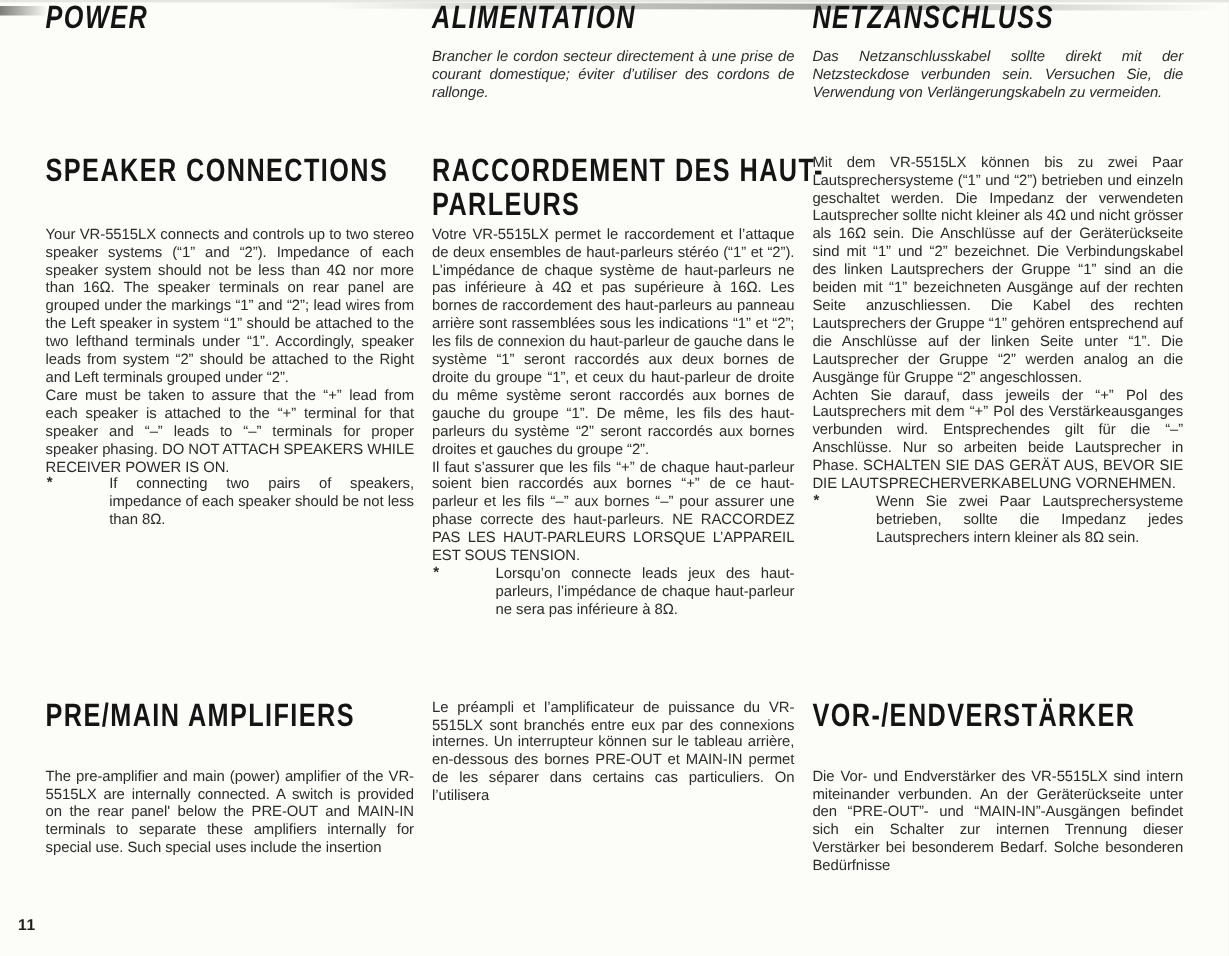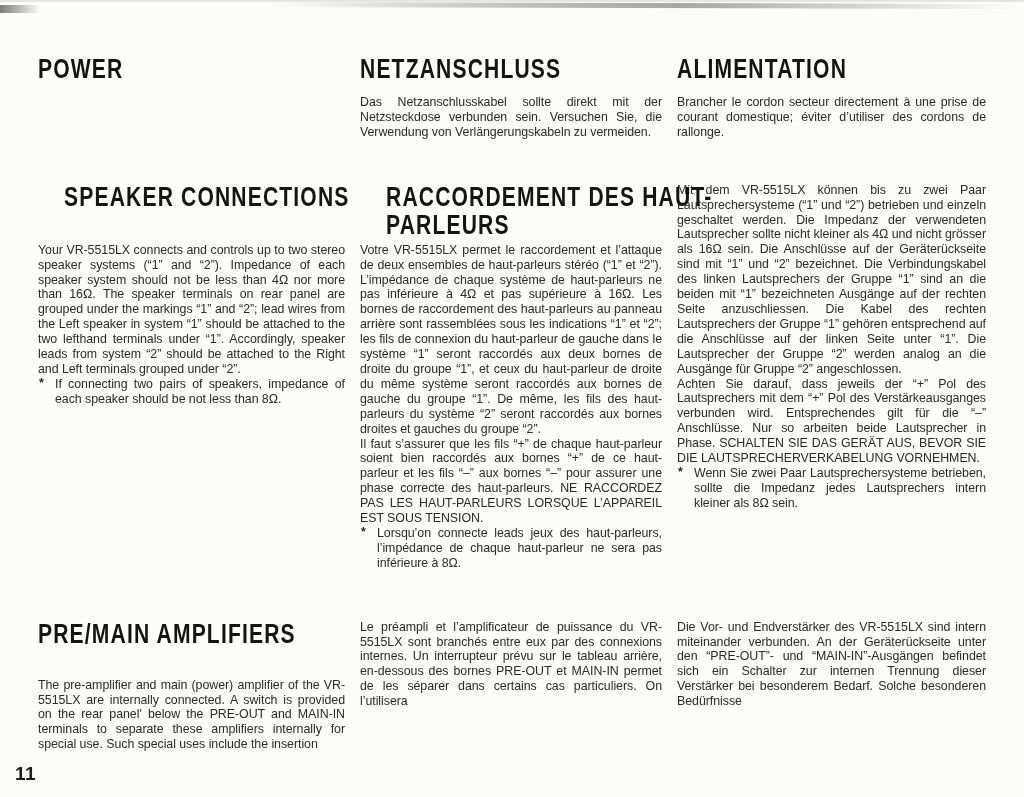--- a/index.html
+++ b/index.html
@@ -31,26 +31,26 @@
     position:absolute;top:5px;left:0;width:40px;height:8px;
     background:linear-gradient(90deg,rgba(70,70,66,.7),rgba(70,70,66,0));
     border-radius:0 4px 4px 0;
   }
   .sec{
     display:grid;
     grid-template-columns:307px 302px 309px;
     column-gap:15px;
     margin-left:38px;
   }
-  .sec-power{margin-top:55px;}
+  .sec-power{font-style:italic;}
   .sec-speaker{margin-top:43px;}
-  .sec-amp{margin-top:49px;}
+  .sec-amp{margin-top:66px;}
   .hwrap{overflow:visible;}
   .sec-power .hwrap{height:40px;}
-  .sec-speaker .hwrap{height:60px;margin-left:26px;}
+  .sec-speaker .hwrap{height:60px;}
   .sec-amp .hwrap{height:58px;}
   .heading{
     display:inline-block;
     margin:0;
     font-size:27px;
     line-height:28px;
     font-weight:700;
     letter-spacing:1.5px;
     white-space:pre;
     color:#141414;
@@ -70,61 +70,63 @@
   }
   .fn-marker{
     position:absolute;left:1px;top:-1px;
     font-size:12.4px;line-height:14.9px;font-weight:700;
   }
   .fn-text{
     display:block;
     font-size:12.4px;line-height:14.9px;
     text-align:justify;
     letter-spacing:-0.05px;
+    margin-left:36px;
   }
   .page-number{
     position:absolute;left:15px;top:763px;
-    font-size:19px;font-weight:700;color:#1c1c1c;
+    font-size:13px;font-weight:700;color:#1c1c1c;
     letter-spacing:.5px;
   }
 </style>
 </head>
 <body>
 
 <div class="page">
 
   <div class="scan-streak"></div>
   <div class="scan-corner"></div>
 
   <section class="sec sec-power">
     <article class="col">
       <div class="hwrap">
         <h2 class="heading">POWER</h2>
       </div>
     </article>
     <article class="col">
       <div class="hwrap">
+        <h2 class="heading">ALIMENTATION</h2>
+      </div>
+      <p class="body-p">Brancher le cordon secteur directement à une prise de courant domestique; éviter d’utiliser des cordons de rallonge.</p>
+    </article>
+    <article class="col">
+      <div class="hwrap">
         <h2 class="heading">NETZANSCHLUSS</h2>
       </div>
       <p class="body-p">Das Netzanschlusskabel sollte direkt mit der Netzsteckdose verbunden sein. Versuchen Sie, die Verwendung von Verlängerungskabeln zu vermeiden.</p>
-    </article>
-    <article class="col">
-      <div class="hwrap">
-        <h2 class="heading">ALIMENTATION</h2>
-      </div>
-      <p class="body-p">Brancher le cordon secteur directement à une prise de courant domestique; éviter d’utiliser des cordons de rallonge.</p>
     </article>
   </section>
 
   <section class="sec sec-speaker">
     <article class="col">
       <div class="hwrap">
         <h2 class="heading">SPEAKER CONNECTIONS</h2>
       </div>
       <p class="body-p">Your VR-5515LX connects and controls up to two stereo speaker systems (“1” and “2”). Impedance of each speaker system should not be less than 4Ω nor more than 16Ω. The speaker terminals on rear panel are grouped under the markings “1” and “2”; lead wires from the Left speaker in system “1” should be attached to the two lefthand terminals under “1”. Accordingly, speaker leads from system “2” should be attached to the Right and Left terminals grouped under “2”.</p>
+      <p class="body-p">Care must be taken to assure that the “+” lead from each speaker is attached to the “+” terminal for that speaker and “–” leads to “–” terminals for proper speaker phasing. DO NOT ATTACH SPEAKERS WHILE RECEIVER POWER IS ON.</p>
       <div class="footnote">
         <span class="fn-marker">*</span>
         <span class="fn-text">If connecting two pairs of speakers, impedance of each speaker should be not less than 8Ω.</span>
       </div>
     </article>
     <article class="col">
       <div class="hwrap">
         <h2 class="heading">RACCORDEMENT DES HAUT-
 PARLEURS</h2>
       </div>
@@ -146,22 +148,25 @@
   </section>
 
   <section class="sec sec-amp">
     <article class="col">
       <div class="hwrap">
         <h2 class="heading">PRE/MAIN AMPLIFIERS</h2>
       </div>
       <p class="body-p">The pre-amplifier and main (power) amplifier of the VR-5515LX are internally connected. A switch is provided on the rear panel' below the PRE-OUT and MAIN-IN terminals to separate these amplifiers internally for special use. Such special uses include the insertion</p>
     </article>
     <article class="col">
-      <p class="body-p">Le préampli et l’amplificateur de puissance du VR-5515LX sont branchés entre eux par des connexions internes. Un interrupteur prévu sur le tableau arrière, en-dessous des bornes PRE-OUT et MAIN-IN permet de les séparer dans certains cas particuliers. On l’utilisera</p>
+      <p class="body-p">Le préampli et l’amplificateur de puissance du VR-5515LX sont branchés entre eux par des connexions internes. Un interrupteur können sur le tableau arrière, en-dessous des bornes PRE-OUT et MAIN-IN permet de les séparer dans certains cas particuliers. On l’utilisera</p>
     </article>
     <article class="col">
+      <div class="hwrap">
+        <h2 class="heading">VOR-/ENDVERSTÄRKER</h2>
+      </div>
       <p class="body-p">Die Vor- und Endverstärker des VR-5515LX sind intern miteinander verbunden. An der Geräterückseite unter den “PRE-OUT”- und “MAIN-IN”-Ausgängen befindet sich ein Schalter zur internen Trennung dieser Verstärker bei besonderem Bedarf. Solche besonderen Bedürfnisse</p>
     </article>
   </section>
 
   <div class="page-number">11</div>
 
 </div>
 
 </body></html>

